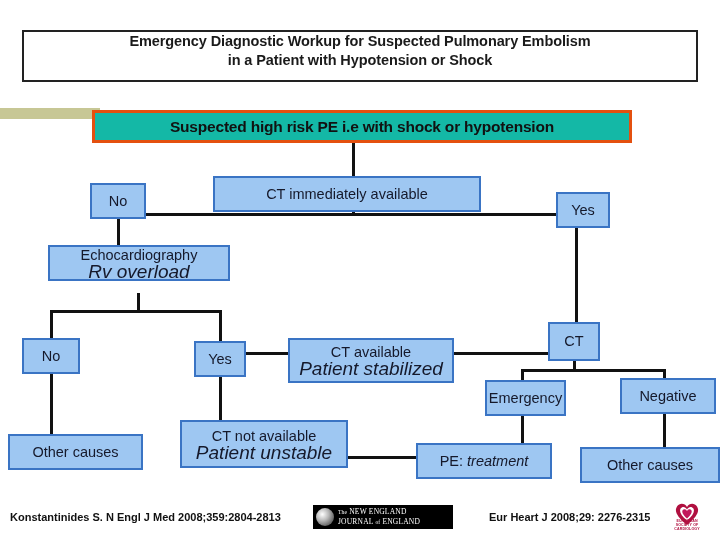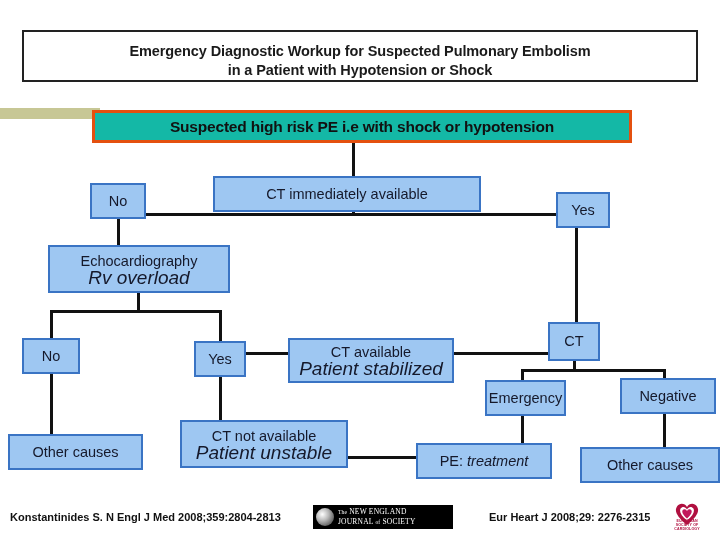--- a/index.html
+++ b/index.html
@@ -17,21 +17,21 @@
   }
 
   
   .abs { position: absolute; box-sizing: border-box; }
 
   
   .title-box {
     left: 22px; top: 30px; width: 676px; height: 52px;
     border: 2px solid #222222;
     background: #ffffff;
-    display: flex; align-items: flex-end; justify-content: center;
+    display: flex; align-items: flex-start; justify-content: center;
     text-align: center;
     font-weight: bold;
     font-size: 14.5px;
     line-height: 19px;
     letter-spacing: -0.1px;
     padding: 0 8px;
   }
 
   
   .olive-bar {
@@ -149,21 +149,21 @@
 </div>
 
 <div class="abs node" style="left:556px; top:192px; width:54px; height:30px;">
   <span>Yes</span>
 </div>
 
 <div class="abs line vline" style="left:117px; top:215px; width:3px; height:30px;"></div>
 
 <div class="abs line vline" style="left:575px; top:222px; width:3px; height:102px;"></div>
 
-<div class="abs node" style="left:48px; top:245px; width:182px; height:48px;">
+<div class="abs node" style="left:48px; top:245px; width:182px; height:36px;">
   <span>Echocardiography</span>
   <span class="sub">Rv overload</span>
 </div>
 
 <div class="abs line vline" style="left:137px; top:293px; width:3px; height:20px;"></div>
 <div class="abs line hline" style="left:50px; top:310px; width:172px; height:3px;"></div>
 <div class="abs line vline" style="left:50px; top:310px; width:3px; height:30px;"></div>
 <div class="abs line vline" style="left:219px; top:310px; width:3px; height:33px;"></div>
 
 <div class="abs node" style="left:22px; top:338px; width:58px; height:33px;">
@@ -226,21 +226,21 @@
 <div class="abs node" style="left:580px; top:447px; width:140px; height:31px;">
   <span>Other causes</span>
 </div>
 
 <div class="abs footer-cite" style="left:10px; top:511px;">Konstantinides S. N Engl J Med 2008;359:2804-2813</div>
 
 <div class="abs nejm-logo" style="left:313px; top:505px; width:140px; height:24px;">
   <div class="nejm-seal"></div>
   <div class="nejm-text">
     <div><span class="sm">The</span> <span>NEW ENGLAND</span></div>
-    <div><span>JOURNAL</span> <span class="sm">of</span> <span>SOCIETY</span></div>
+    <div><span>JOURNAL</span> <span class="sm">of</span> <span>ENGLAND</span></div>
   </div>
 </div>
 
 <div class="abs footer-cite" style="left:489px; top:511px;">Eur Heart J 2008;29: 2276-2315</div>
 
 <div class="abs" style="left:672px; top:497px; width:30px; height:36px;">
   <svg class="esc-logo" viewBox="0 0 30 30">
     <path d="M15 25 C5 17, 2 11, 5 6.5 C7.5 2.5, 13 3, 15 7 C17 3, 22.5 2.5, 25 6.5 C28 11, 25 17, 15 25 Z" fill="#b01040"></path>
     <path d="M15 20.5 C9 15.5, 7 11.5, 8.6 8.6 C10.2 6, 13.6 6.6, 15 9.5 C16.4 6.6, 19.8 6, 21.4 8.6 C23 11.5, 21 15.5, 15 20.5 Z" fill="#ffffff"></path>
     <path d="M15 18.5 C11 15, 9.6 12.2, 10.6 10.3 C11.7 8.5, 14 9, 15 11 C16 9, 18.3 8.5, 19.4 10.3 C20.4 12.2, 19 15, 15 18.5 Z" fill="#c2185b"></path>

